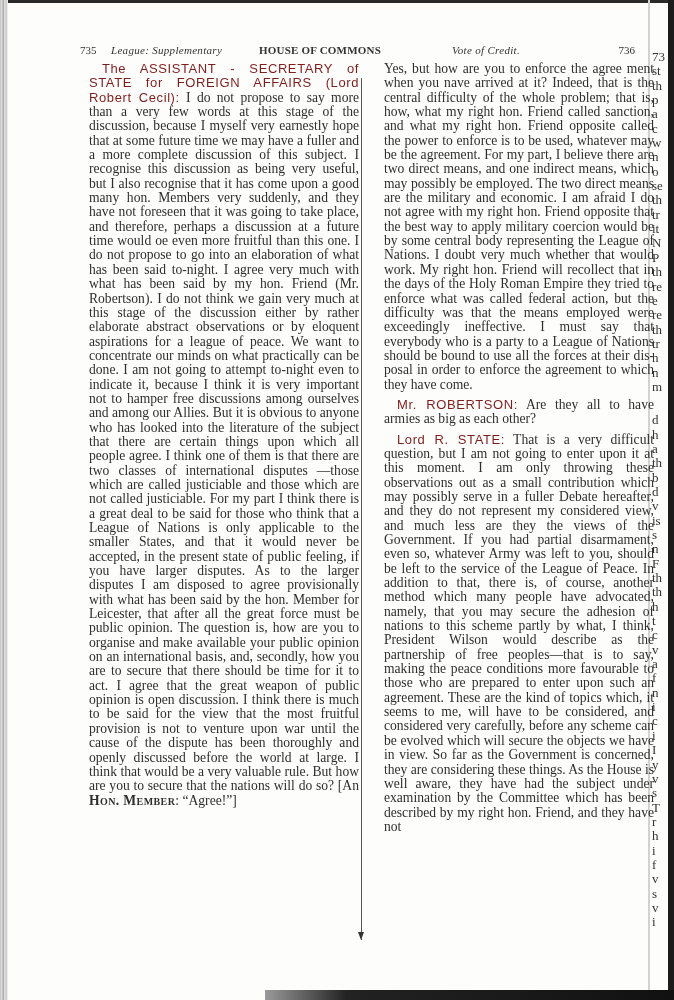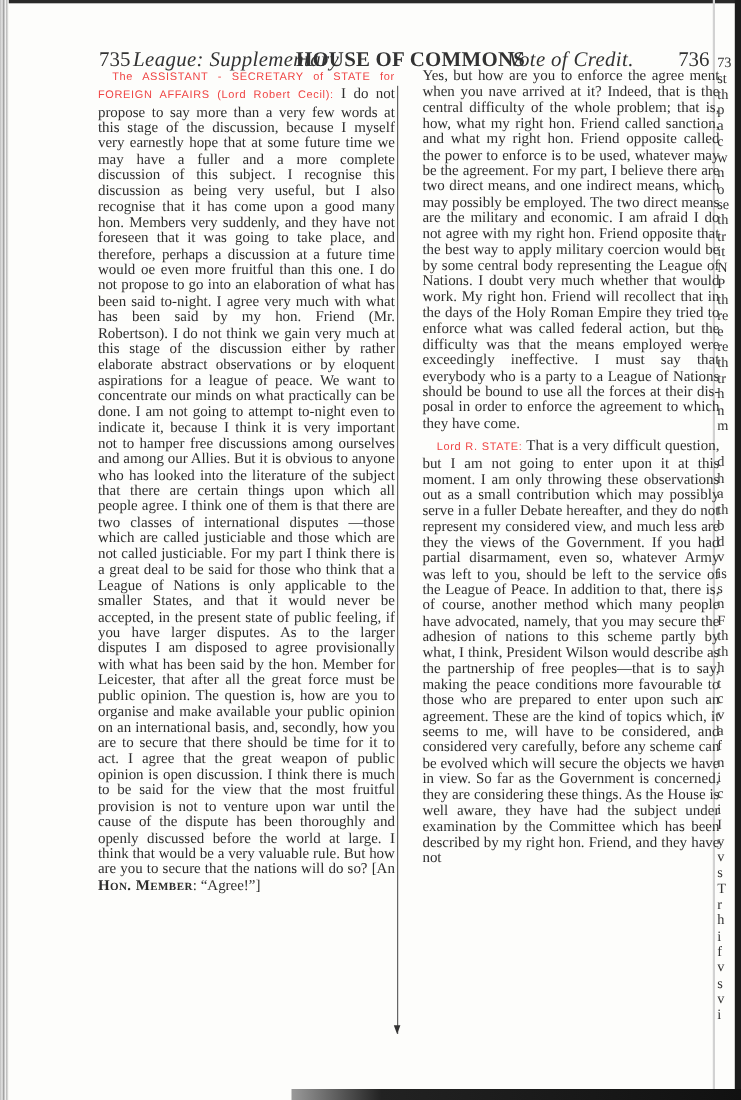--- a/index.html
+++ b/index.html
@@ -10,37 +10,37 @@
     color: #2a2a2a;
   }
   .top-shadow { position: absolute; left: 0; top: 0; width: 674px; height: 3px; background: #2a2a2a; }
   .left-binding { position: absolute; left: 0; top: 0; width: 8px; height: 1000px;
     background: linear-gradient(to right, #bdbdbd 0, #e8e8e8 2px, #9a9a9a 3px, #f0f0f0 5px, #bcbcbc 6px, #fdfdfb 8px); }
   .right-page-divider { position: absolute; left: 648px; top: 0; width: 2px; height: 1000px; background: #d2d2d2; }
   .right-dark-edge { position: absolute; left: 668px; top: 0; width: 6px; height: 1000px; background: #1c1c1c; }
   .bottom-shadow { position: absolute; left: 265px; top: 990px; width: 409px; height: 10px;
     background: linear-gradient(to right, #9a9a9a, #222 20%, #111); }
 
-  .header { position: absolute; left: 90px; top: 44px; width: 555px; height: 16px;
-    font-family: "Liberation Serif", serif; font-size: 19px; color: #333; }
+  .header { position: absolute; left: 80px; top: 44px; width: 555px; height: 16px;
+    font-family: "Liberation Serif", serif; font-size: 11px; color: #333; }
   .header span { position: absolute; top: 0; white-space: nowrap; }
   .hdr-left-num { left: 0; }
   .hdr-title-left { left: 31px; font-style: italic; letter-spacing: 0.3px; }
   .hdr-house { left: 179px; letter-spacing: 0.2px; font-weight: bold; }
   .hdr-title-right { left: 372px; font-style: italic; letter-spacing: 0.3px; text-align: right; }
   .hdr-right-num { right: 0; text-align: right; }
 
   .column { position: absolute; top: 62px; width: 270px;
     font-family: "Liberation Serif", serif; font-size: 13.6px; line-height: 14.35px; color: #2e2e2e; }
   .col-left { left: 89px; }
   .col-right { left: 384px; }
   .column p { margin: 0; text-align: justify; text-align-last: auto; hyphens: manual; }
   .column p + p { margin-top: 6px; }
   .indent { text-indent: 13px; }
-  .speaker { font-family: "Liberation Sans", "DejaVu Sans", sans-serif; font-size: 10px; letter-spacing: 0.6px; color: #ef4444; }
+  .speaker { font-family: "Liberation Sans", "DejaVu Sans", sans-serif; font-size: 13px; letter-spacing: 0.6px; color: #7f1d1d; }
   .smallcaps { font-variant: small-caps; letter-spacing: 0.4px; font-weight: bold; }
 
   .col-rule { position: absolute; left: 361px; top: 78px; width: 1px; height: 862px; background: #555; }
   .col-rule-end { position: absolute; left: 358px; top: 932px; width: 0; height: 0;
     border-left: 3px solid transparent; border-right: 3px solid transparent; border-top: 8px solid #333; }
 
   .next-page { position: absolute; left: 652px; top: 50px; width: 16px; overflow: hidden;
     font-family: "Liberation Serif", serif; font-size: 13px; line-height: 14.35px; color: #333; }
   .next-page div { white-space: nowrap; height: 14.35px; }
   .next-page .gap { height: 19px; }
@@ -69,20 +69,24 @@
     <span>[An</span>
     <span class="smallcaps">Hon. Member</span><span>: “Agree!”]</span>
   </p>
 </div>
 
 <div class="col-rule"></div>
 <div class="col-rule-end"></div>
 
 <div class="column col-right">
   <p>Yes, but how are you to enforce the agree ment when you nave arrived at it? Indeed, that is the central difficulty of the whole problem; that is, how, what my right hon. Friend called sanction, and what my right hon. Friend opposite called the power to enforce is to be used, whatever may be the agreement. For my part, I believe there are two direct means, and one indirect means, which may possibly be employed. The two direct means are the military and economic. I am afraid I do not agree with my right hon. Friend opposite that the best way to apply military coercion would be by some central body representing the League of Nations. I doubt very much whether that would work. My right hon. Friend will recollect that in the days of the Holy Roman Empire they tried to enforce what was called federal action, but the difficulty was that the means employed were exceedingly in­effective. I must say that everybody who is a party to a League of Nations should be bound to use all the forces at their dis­posal in order to enforce the agreement to which they have come.</p>
+  <p class="indent">
+    <span class="speaker">Mr. ROBERTSON:</span>
+    <span>Are they all to have armies as big as each other?</span>
+  </p>
   <p class="indent">
     <span class="speaker">Lord R. STATE:</span>
     <span>That is a very difficult question, but I am not going to enter upon it at this moment. I am only throwing these observations out as a small contribu­tion which may possibly serve in a fuller Debate hereafter, and they do not repre­sent my considered view, and much less are they the views of the Government. If you had partial disarmament, even so, whatever Army was left to you, should be left to the service of the League of Peace. In addition to that, there is, of course, another method which many people have advocated, namely, that you may secure the adhesion of nations to this scheme partly by what, I think, President Wilson would describe as the partnership of free peoples—that is to say, making the peace conditions more favourable to those who are prepared to enter upon such an agree­ment. These are the kind of topics which, it seems to me, will have to be considered, and considered very carefully, before any scheme can be evolved which will secure the objects we have in view. So far as the Government is concerned, they are considering these things. As the House is well aware, they have had the subject under examination by the Com­mittee which has been described by my right hon. Friend, and they have not</span>
   </p>
 </div>
 
 <div class="next-page" id="next-page">
   <div>73</div>
 <div>st</div>
     <div>th</div>

